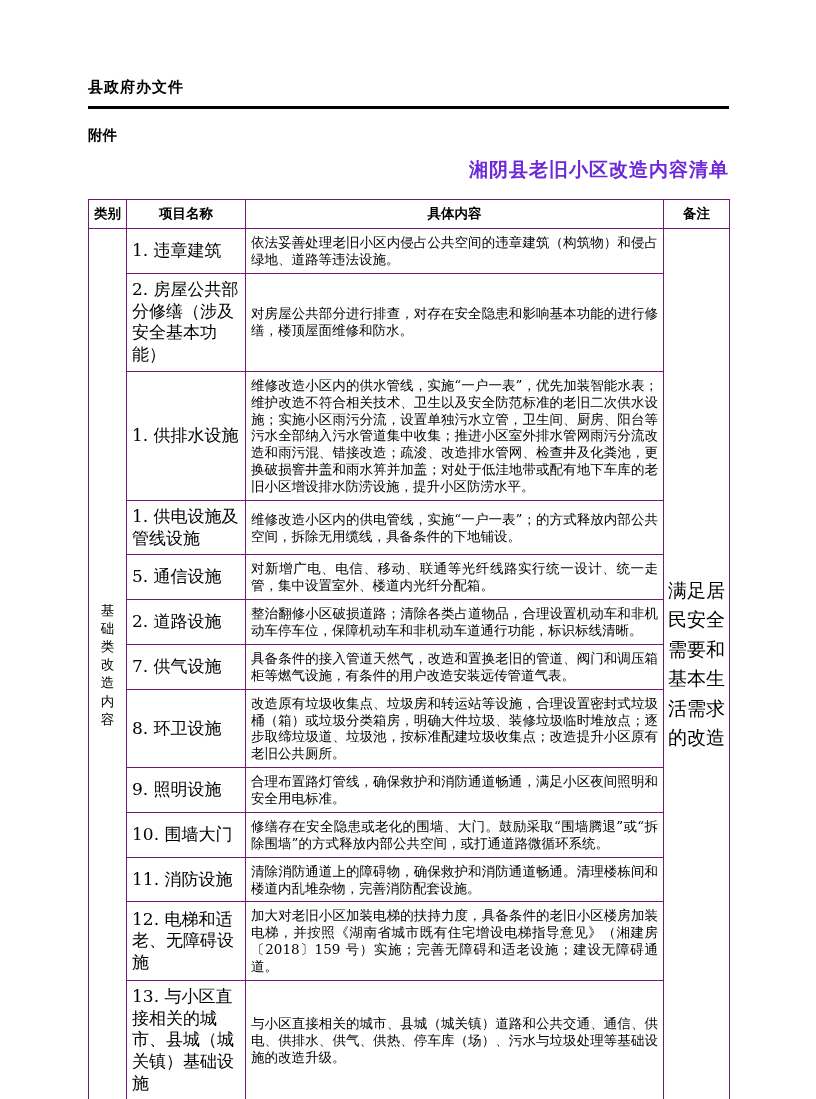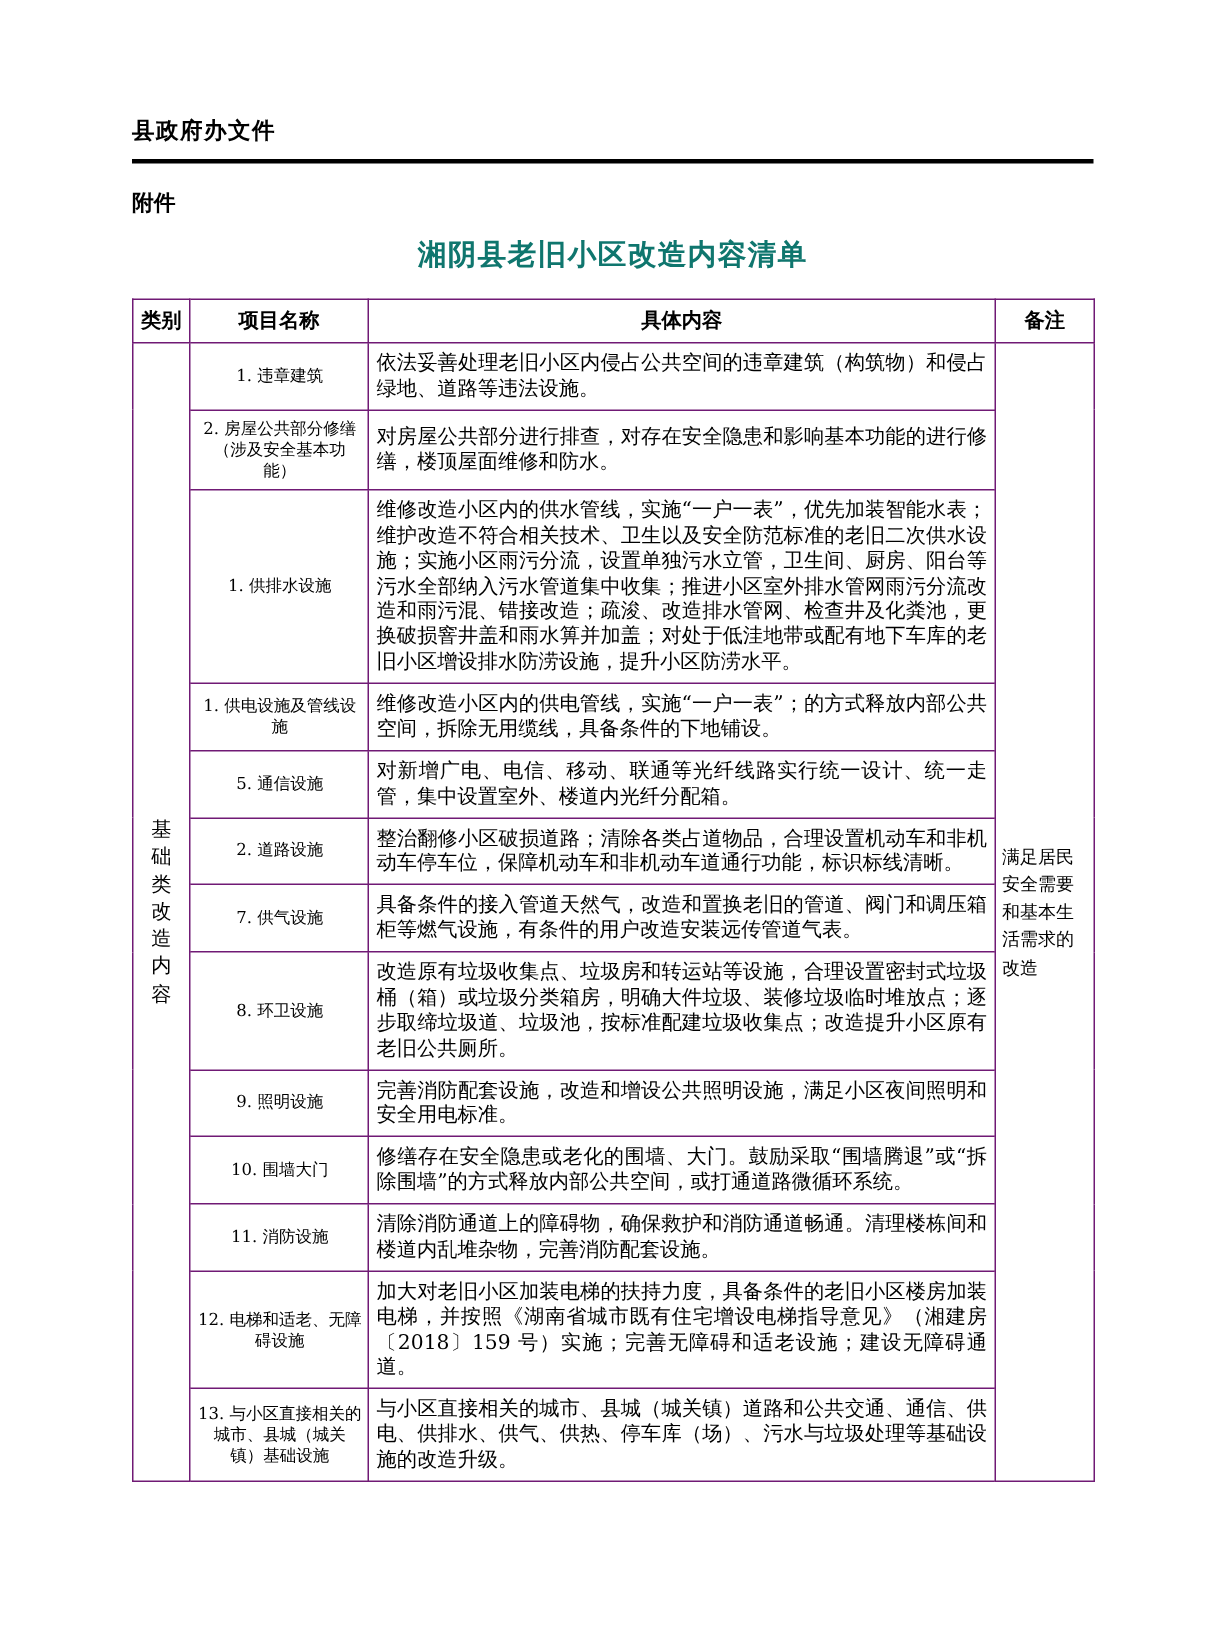--- a/index.html
+++ b/index.html
@@ -50,25 +50,25 @@
     border: 1px solid #701a75;
   }
   .doc-table th {
     font-size: 13.5px;
     font-weight: bold;
     text-align: center;
     padding: 5px 2px;
     vertical-align: middle;
   }
   td.cell-name {
-    font-size: 11px;
+    font-size: 17px;
     line-height: 1.28;
     padding: 5px 4px 5px 5px;
     vertical-align: middle;
-    text-align: center;
+    text-align: left;
     word-break: break-all;
   }
   td.cell-content {
     font-size: 13.5px;
     line-height: 1.25;
     padding: 5px 5px;
     vertical-align: middle;
     text-align: justify;
     word-break: break-all;
   }
@@ -76,21 +76,21 @@
   .vertical-text {
     width: 15px;
     margin: 0 auto;
     font-size: 13.5px;
     line-height: 1.35;
     word-break: break-all;
     text-align: center;
   }
   td.cell-remark { vertical-align: middle; }
   .remark-text {
-    font-size: 12px;
+    font-size: 19px;
     line-height: 1.55;
     text-align: left;
     padding: 0 4px;
     word-break: break-all;
   }
 
   .page-number {
     margin-top: 30px;
     padding-left: 9px;
     font-size: 13.5px;
@@ -99,21 +99,21 @@
 </head>
 <body>
 
 <div class="page">
 
   <div class="doc-header">县政府办文件</div>
   <div class="header-rule"></div>
 
   <div class="attachment">附件</div>
 
-  <h1 class="title" id="doc-title" style="color: #0f766e;">湘阴县老旧小区改造内容清单</h1>
+  <h1 class="title" id="doc-title" style="color: #6d28d9; text-align: right;">湘阴县老旧小区改造内容清单</h1>
 
   <table class="doc-table">
     <colgroup>
       <col style="width:38px">
       <col style="width:119px">
       <col style="width:418px">
       <col style="width:66px">
     </colgroup>
     <thead>
       <tr>
@@ -157,21 +157,21 @@
       <tr>
         <td class="cell-name">7. 供气设施</td>
         <td class="cell-content">具备条件的接入管道天然气，改造和置换老旧的管道、阀门和调压箱柜等燃气设施，有条件的用户改造安装远传管道气表。</td>
       </tr>
       <tr>
         <td class="cell-name">8. 环卫设施</td>
         <td class="cell-content">改造原有垃圾收集点、垃圾房和转运站等设施，合理设置密封式垃圾桶（箱）或垃圾分类箱房，明确大件垃圾、装修垃圾临时堆放点；逐步取缔垃圾道、垃圾池，按标准配建垃圾收集点；改造提升小区原有老旧公共厕所。</td>
       </tr>
       <tr>
         <td class="cell-name">9. 照明设施</td>
-        <td class="cell-content">完善消防配套设施，改造和增设公共照明设施，满足小区夜间照明和安全用电标准。</td>
+        <td class="cell-content">合理布置路灯管线，确保救护和消防通道畅通，满足小区夜间照明和安全用电标准。</td>
       </tr>
       <tr>
         <td class="cell-name">10. 围墙大门</td>
         <td class="cell-content">修缮存在安全隐患或老化的围墙、大门。鼓励采取“围墙腾退”或“拆除围墙”的方式释放内部公共空间，或打通道路微循环系统。</td>
       </tr>
       <tr>
         <td class="cell-name">11. 消防设施</td>
         <td class="cell-content">清除消防通道上的障碍物，确保救护和消防通道畅通。清理楼栋间和楼道内乱堆杂物，完善消防配套设施。</td>
       </tr>
       <tr>

